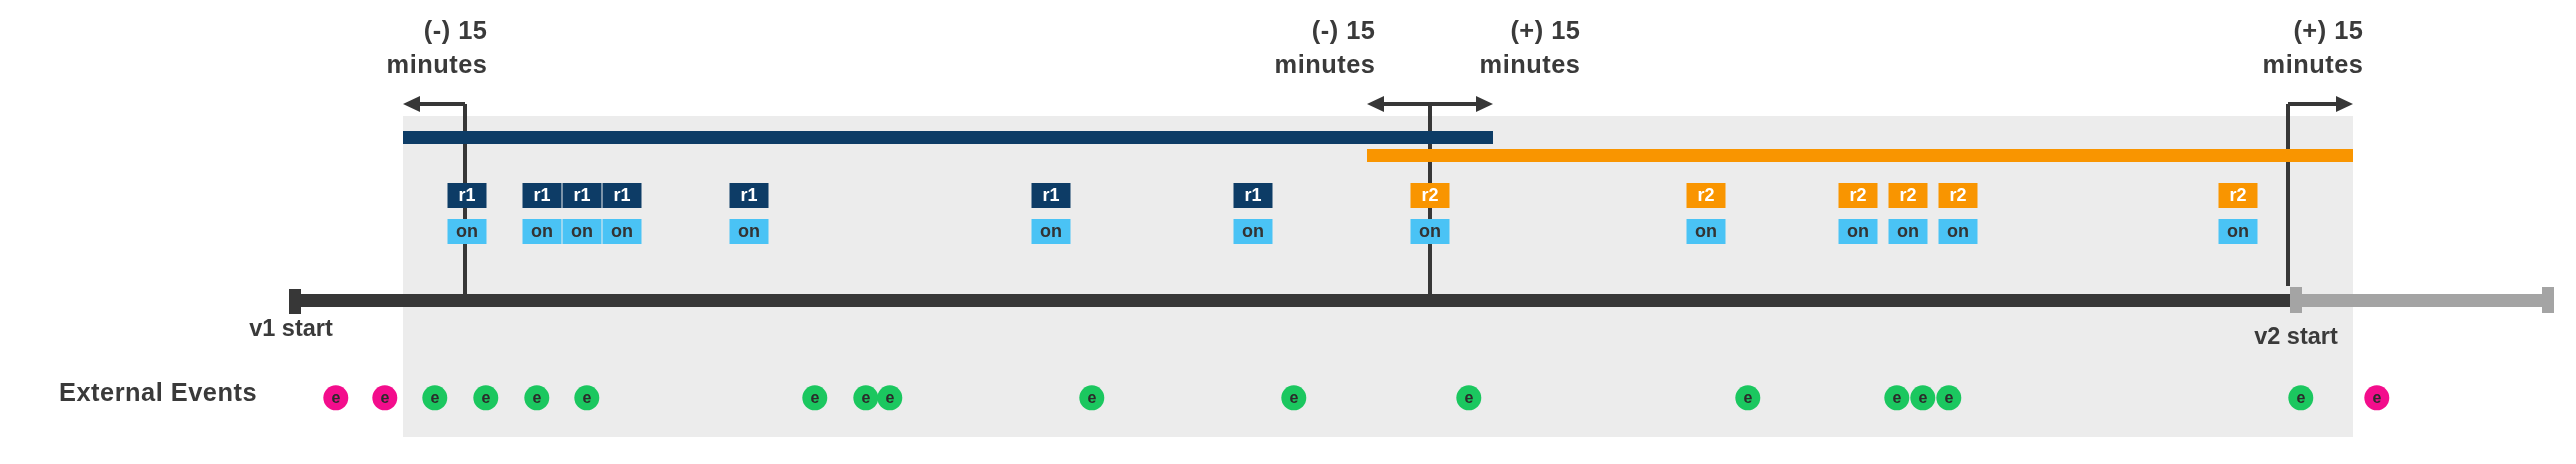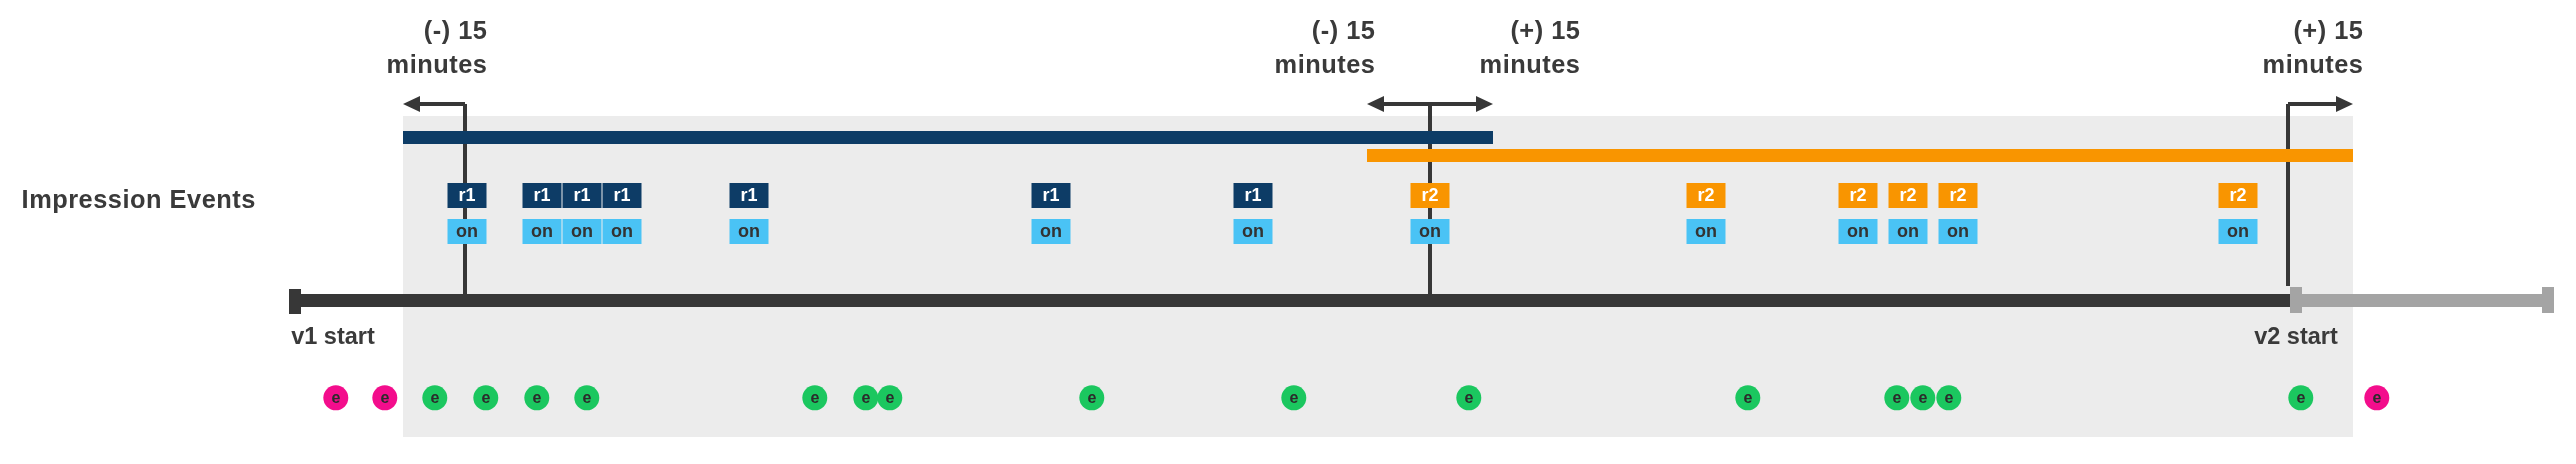--- a/index.html
+++ b/index.html
@@ -25,21 +25,21 @@
        justify-content:center;font-size:16px;font-weight:700;color:#2b2b2b;
        transform:translate(-50%,-50%);z-index:3;}
   .tick{z-index:3;}
   .tl-label{transform:translateX(-50%);font-size:23.5px;font-weight:700;color:#3A3A3A;
        white-space:nowrap;z-index:3;}
 </style>
 </head>
 <body>
 
 <div class="stage" id="stage">
-  <div class="abs row-label" id="impression-label">Impression Events</div>
+  <div class="abs row-label" id="external-label">External Events</div>
 <div class="abs panel" style="background: rgb(236, 236, 236); left: 403px; top: 116px; width: 1950px; height: 321px;"></div>
     <div class="abs conn" style="left: 463px; top: 104px; width: 3.8px; height: 190px;"></div>
     <div class="abs conn" style="left: 1428px; top: 104px; width: 3.8px; height: 190px;"></div>
     <div class="abs conn" style="left: 2286px; top: 104px; width: 3.8px; height: 182px;"></div>
     <div class="abs bar" style="background: rgb(13, 60, 102); left: 403px; top: 131px; width: 1090px; height: 13px;"></div>
     <div class="abs bar" style="background: rgb(249, 149, 0); left: 1367px; top: 149px; width: 986px; height: 13px;"></div>
     <div class="abs arrow-line" style="left: 417px; top: 102px; width: 48px;"></div>
     <div class="abs head" style="border-top: 8.5px solid transparent; border-bottom: 8.5px solid transparent; border-right: 17px solid rgb(55, 55, 55); left: 403px; top: 96px;"></div>
     <div class="abs arrow-line" style="left: 1381px; top: 102px; width: 98px;"></div>
     <div class="abs head" style="border-top: 8.5px solid transparent; border-bottom: 8.5px solid transparent; border-right: 17px solid rgb(55, 55, 55); left: 1367px; top: 96px;"></div>
@@ -86,21 +86,21 @@
     <div class="abs badge onbadge" style="background: rgb(74, 195, 245); left: 1908px; top: 219px; width: 39px; height: 25.4px;">on</div>
     <div class="abs badge rbadge" style="background: rgb(249, 149, 0); left: 1958px; top: 183px; width: 39px; height: 25.4px;">r2</div>
     <div class="abs badge onbadge" style="background: rgb(74, 195, 245); left: 1958px; top: 219px; width: 39px; height: 25.4px;">on</div>
     <div class="abs badge rbadge" style="background: rgb(249, 149, 0); left: 2238px; top: 183px; width: 39px; height: 25.4px;">r2</div>
     <div class="abs badge onbadge" style="background: rgb(74, 195, 245); left: 2238px; top: 219px; width: 39px; height: 25.4px;">on</div>
     <div class="abs bar" style="background: rgb(55, 55, 55); left: 291px; top: 294px; width: 1999px; height: 13px;"></div>
     <div class="abs bar" style="background: rgb(164, 164, 164); left: 2290px; top: 294px; width: 252px; height: 13px;"></div>
     <div class="abs tick" style="background: rgb(55, 55, 55); left: 289px; top: 289px; width: 12.2px; height: 25.4px;"></div>
     <div class="abs tick" style="background: rgb(164, 164, 164); left: 2290px; top: 287px; width: 12.2px; height: 26px;"></div>
     <div class="abs tick" style="background: rgb(164, 164, 164); left: 2542px; top: 287px; width: 12.2px; height: 26px;"></div>
-    <div class="abs tl-label" style="left: 291px; top: 323px; margin-left: 42px;">v1 start</div>
+    <div class="abs tl-label" style="left: 291px; top: 315px;">v1 start</div>
     <div class="abs tl-label" style="left: 2296px; top: 323px;">v2 start</div>
     <div class="abs dot" style="background: rgb(243, 13, 140); left: 336px; top: 398px;">e</div>
     <div class="abs dot" style="background: rgb(243, 13, 140); left: 385px; top: 398px;">e</div>
     <div class="abs dot" style="background: rgb(27, 199, 95); left: 435px; top: 398px;">e</div>
     <div class="abs dot" style="background: rgb(27, 199, 95); left: 486px; top: 398px;">e</div>
     <div class="abs dot" style="background: rgb(27, 199, 95); left: 537px; top: 398px;">e</div>
     <div class="abs dot" style="background: rgb(27, 199, 95); left: 587px; top: 398px;">e</div>
     <div class="abs dot" style="background: rgb(27, 199, 95); left: 815px; top: 398px;">e</div>
     <div class="abs dot" style="background: rgb(27, 199, 95); left: 866px; top: 398px;">e</div>
     <div class="abs dot" style="background: rgb(27, 199, 95); left: 890px; top: 398px;">e</div>

